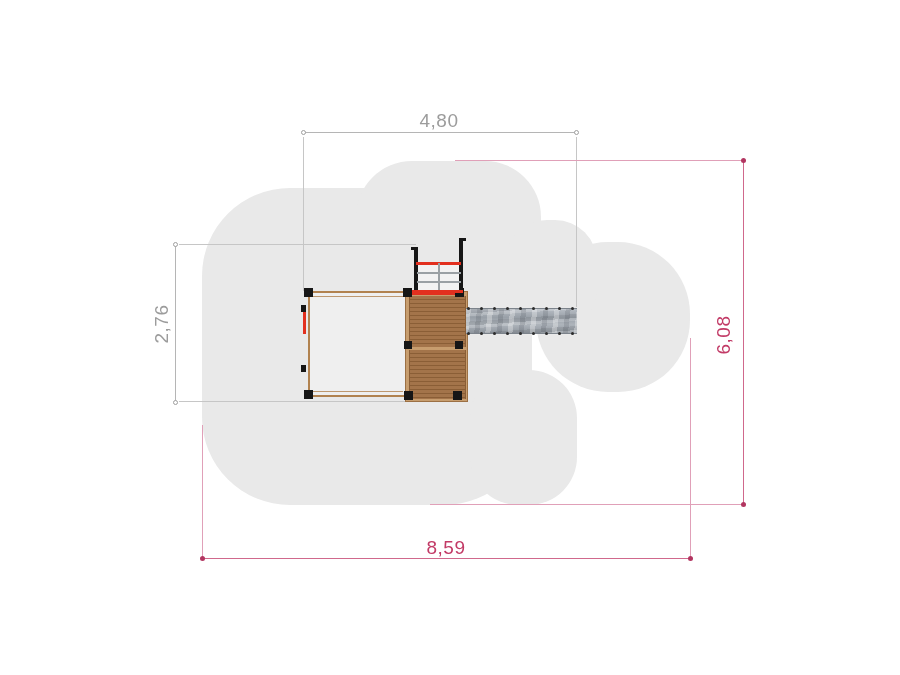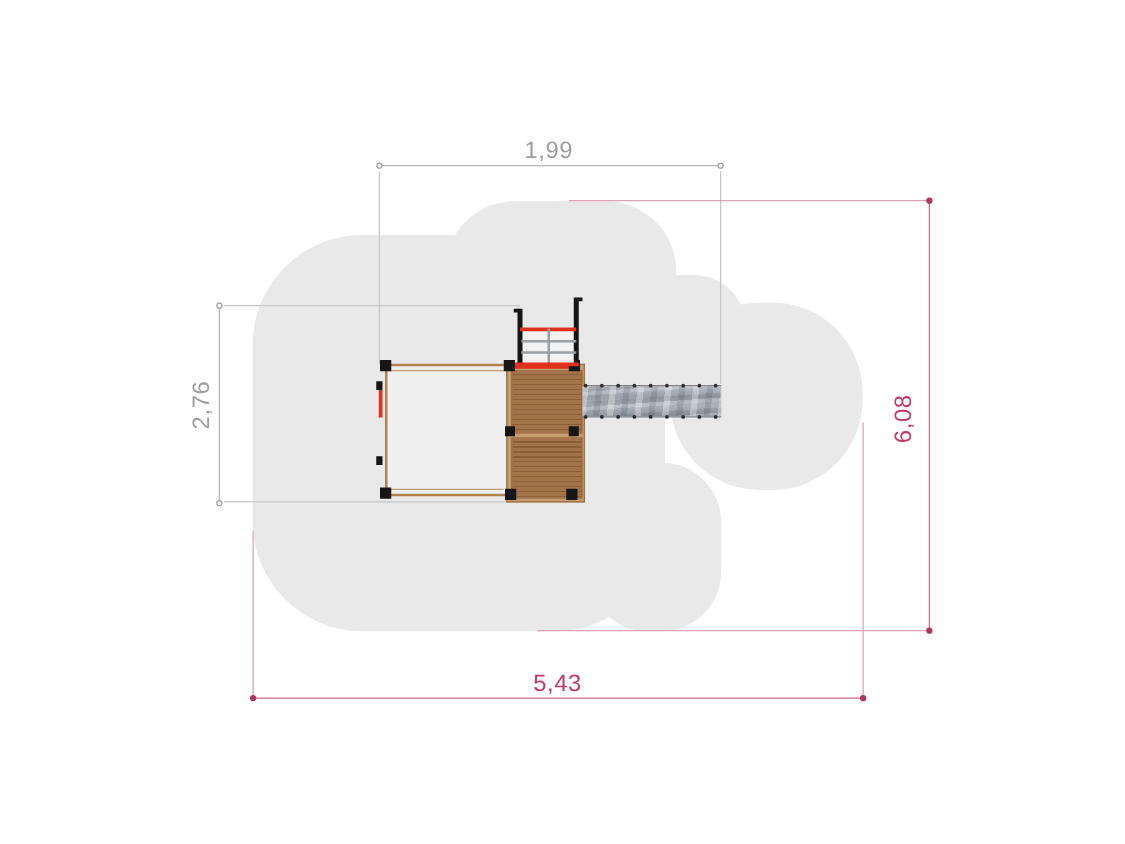--- a/index.html
+++ b/index.html
@@ -53,42 +53,42 @@
   <div class="blob" style="left:356px;top:161px;width:185px;height:132px;border-radius:56px 56px 0 0;"></div>
   <div class="blob" style="left:536px;top:242px;width:154px;height:150px;border-radius:72px;"></div>
   <div class="blob" style="left:505px;top:220px;width:92px;height:112px;border-radius:42px;"></div>
   <div class="blob" style="left:470px;top:370px;width:107px;height:135px;border-radius:48px;"></div>
 
   <div class="ext-gray" style="left:303px;top:137px;width:1px;height:154px;"></div>
   <div class="ext-gray" style="left:576px;top:137px;width:1px;height:170px;"></div>
   <div class="dim-line-gray" style="left:303px;top:132px;width:274px;height:1px;"></div>
   <div class="circle-end" style="left:301px;top:130px;"></div>
   <div class="circle-end" style="left:574px;top:130px;"></div>
-  <div class="dim-label-gray" style="left:404px;top:110px;">1,99</div>
+  <div class="dim-label-gray" style="left:404px;top:110px;">4,80</div>
 
   <div class="ext-gray" style="left:179px;top:244px;width:237px;height:1px;"></div>
   <div class="ext-gray" style="left:179px;top:401px;width:234px;height:1px;"></div>
   <div class="dim-line-gray" style="left:175px;top:244px;width:1px;height:158px;"></div>
   <div class="circle-end" style="left:173px;top:242px;"></div>
   <div class="circle-end" style="left:173px;top:400px;"></div>
   <div class="dim-label-gray rot" style="left:127px;top:313px;">2,76</div>
 
   <div class="ext-pink" style="left:455px;top:160px;width:288px;height:1px;"></div>
   <div class="ext-pink" style="left:430px;top:504px;width:313px;height:1px;"></div>
   <div class="dim-line-pink" style="left:743px;top:160px;width:1px;height:345px;"></div>
   <div class="dot-end" style="left:741px;top:158px;"></div>
   <div class="dot-end" style="left:741px;top:502px;"></div>
   <div class="dim-label-pink rot" style="left:689px;top:324px;">6,08</div>
 
   <div class="ext-pink" style="left:202px;top:425px;width:1px;height:133px;"></div>
   <div class="ext-pink" style="left:690px;top:338px;width:1px;height:220px;"></div>
   <div class="dim-line-pink" style="left:202px;top:558px;width:489px;height:1px;"></div>
   <div class="dot-end" style="left:200px;top:556px;"></div>
   <div class="dot-end" style="left:688px;top:556px;"></div>
-  <div class="dim-label-pink" style="left:411px;top:537px;">5,43</div>
+  <div class="dim-label-pink" style="left:411px;top:537px;">8,59</div>
 
   <div id="frame">
     <div class="frame-inner-line" style="top:3px;"></div>
     <div class="frame-inner-line" style="bottom:3px;"></div>
   </div>
 
   <div class="post" style="left:304px;top:288px;width:9px;height:9px;"></div>
   <div class="post" style="left:304px;top:390px;width:9px;height:9px;"></div>
   <div class="post" style="left:301px;top:305px;width:5px;height:7px;"></div>
   <div class="post" style="left:301px;top:365px;width:5px;height:7px;"></div>

